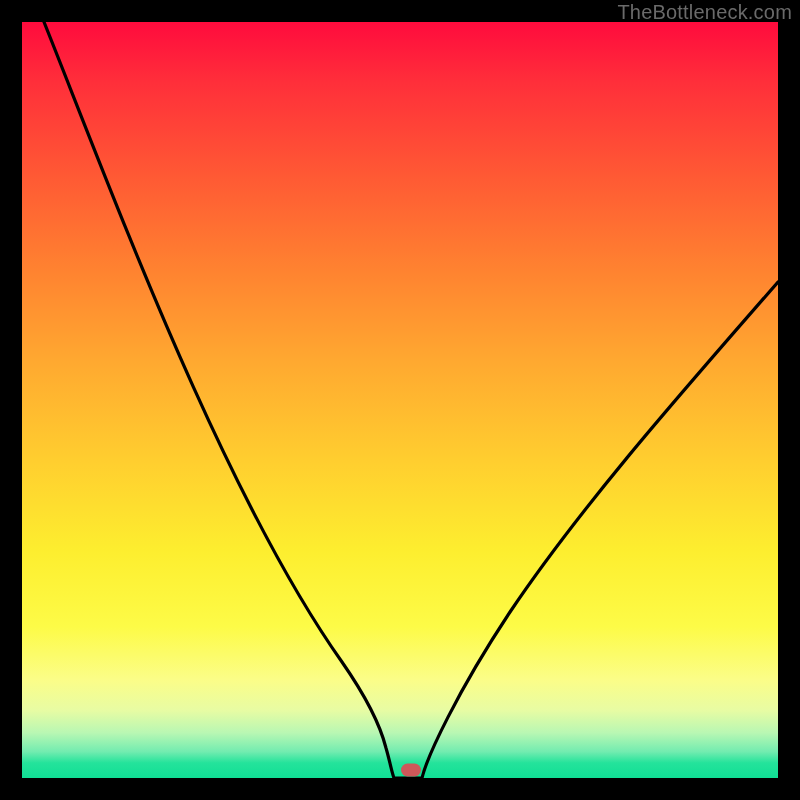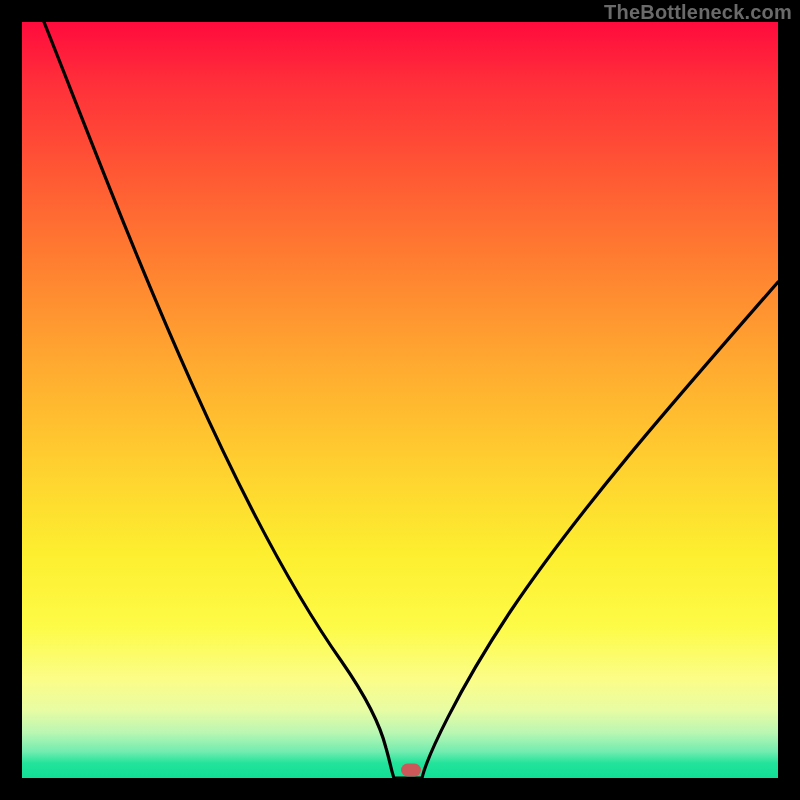--- a/index.html
+++ b/index.html
@@ -40,21 +40,21 @@
       #10df95 100%
     );
   }
   .watermark {
     position: absolute;
     top: 1px;
     right: 8px;
     color: #6a6a6a;
     font-size: 20px;
     letter-spacing: 0.2px;
-    font-weight: 700;
+    font-weight: 400;
     user-select: none;
   }
   svg.curve {
     position: absolute;
     inset: 0;
     width: 756px;
     height: 756px;
   }
   .marker {
     position: absolute;

